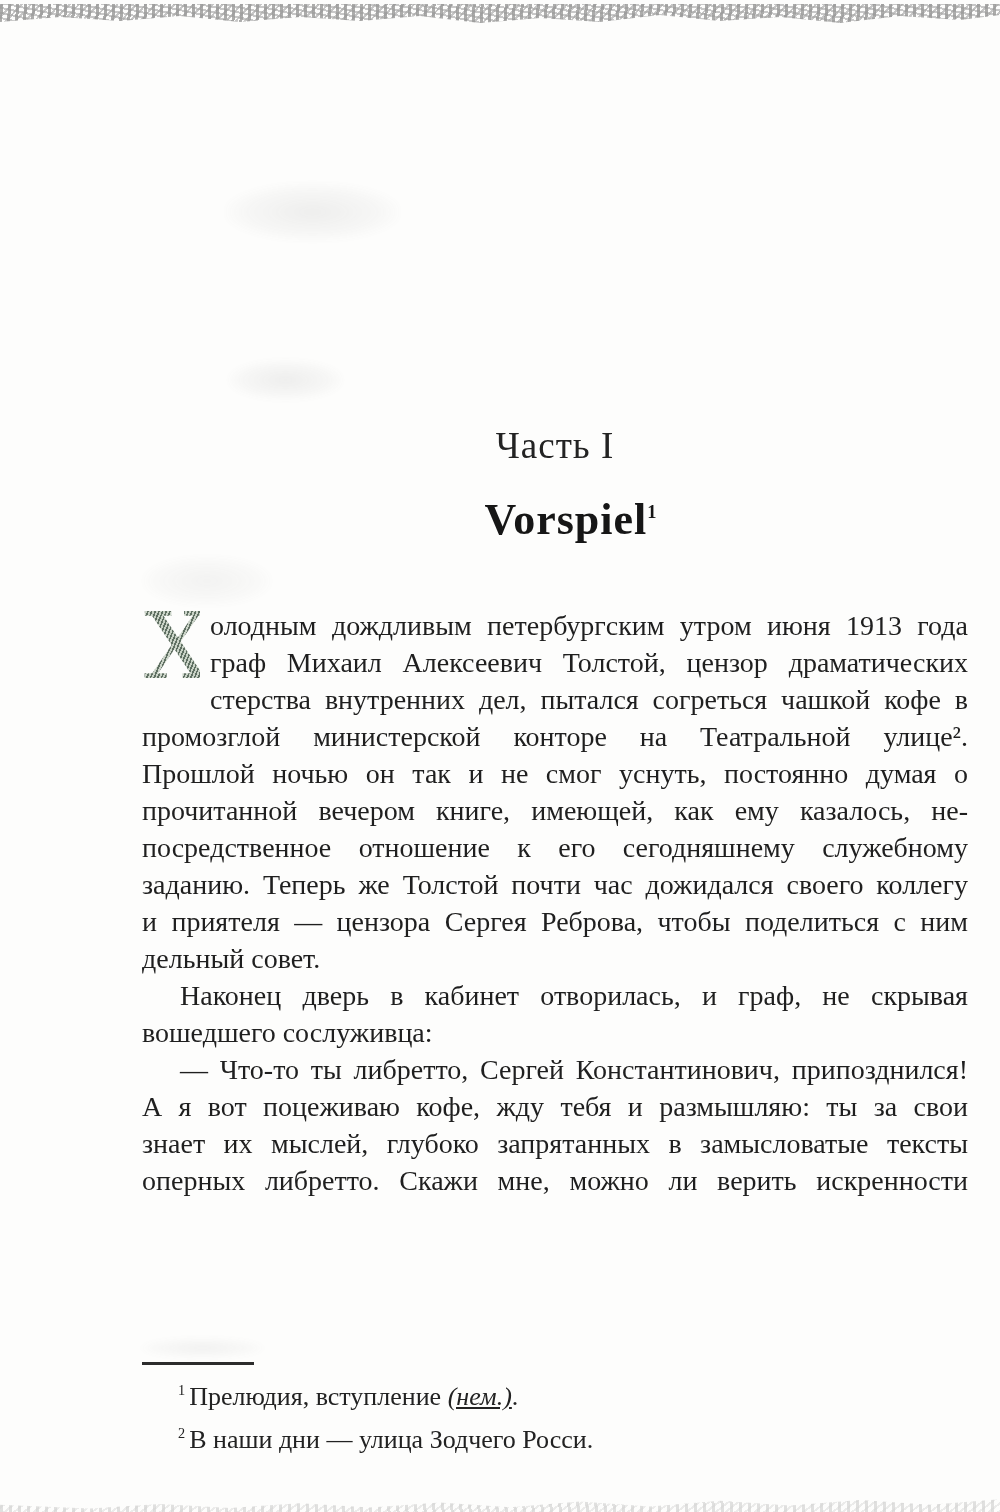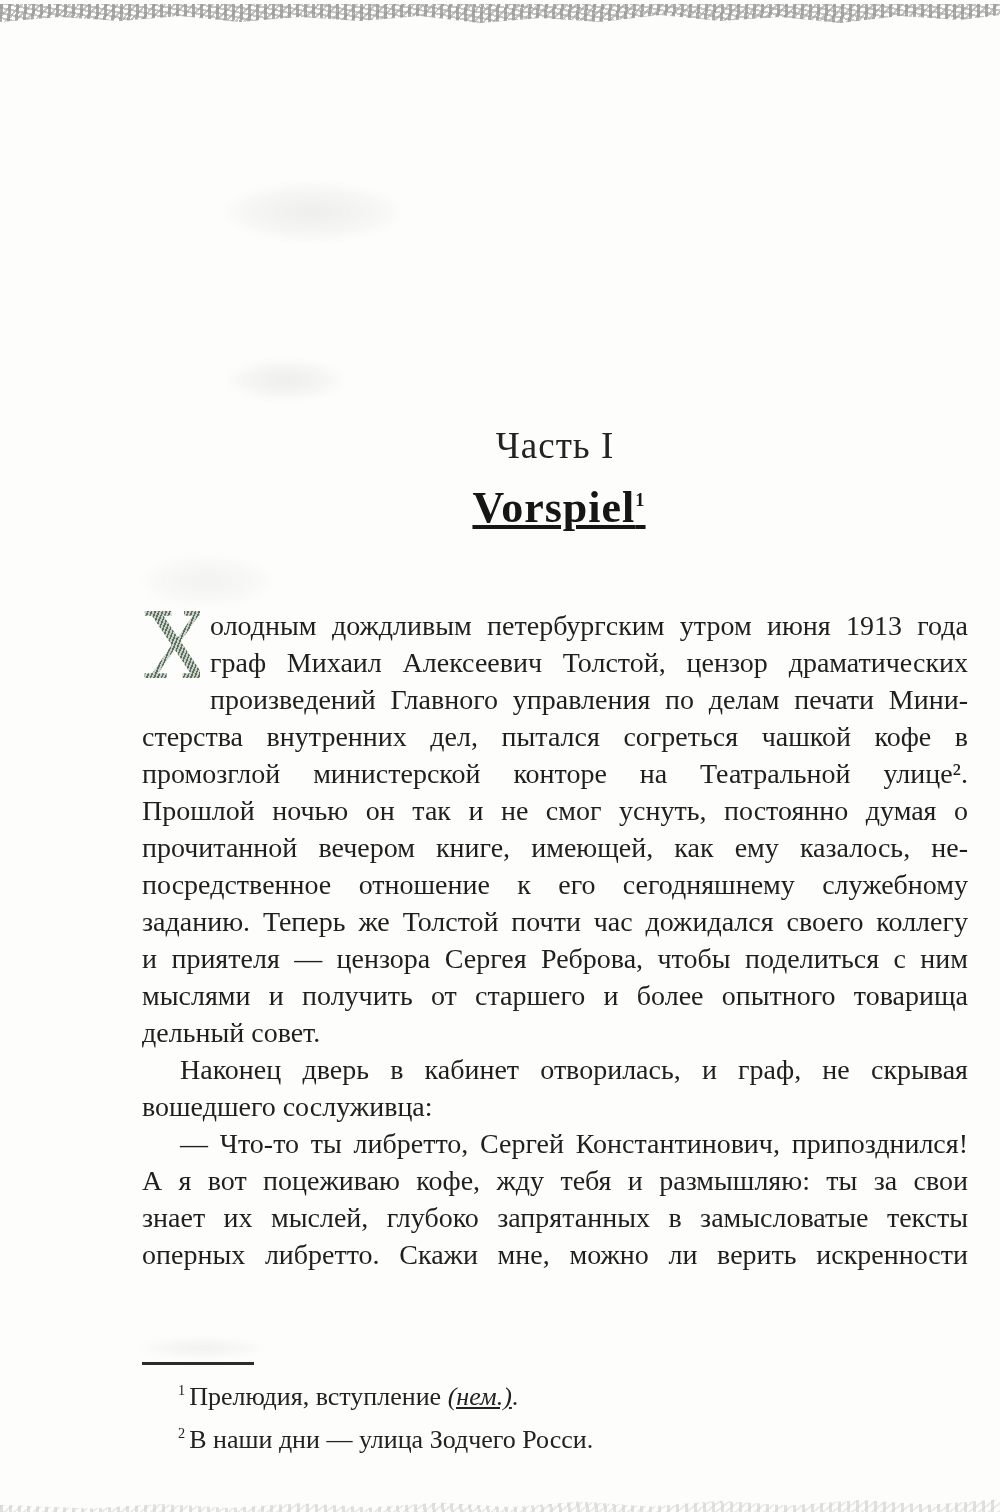--- a/index.html
+++ b/index.html
@@ -33,22 +33,22 @@
   .g1{left:225px;top:183px;width:175px;height:58px;}
   .g2{left:228px;top:360px;width:115px;height:40px;}
   .g3{left:142px;top:556px;width:130px;height:50px;opacity:.07;}
   .g4{left:140px;top:1338px;width:125px;height:20px;opacity:.08;}
 
   .part{
     position:absolute;left:142px;width:826px;top:424px;margin:0;
     font-size:37px;font-weight:normal;text-align:center;letter-spacing:1px;color:#232323;
   }
   .title{
-    position:absolute;left:142px;width:826px;top:478px;margin:4px;
-    font-size:44px;font-weight:bold;text-align:center;letter-spacing:1px;color:#161616;text-decoration:underline;
+    position:absolute;left:142px;width:826px;top:478px;margin:16px;
+    font-size:44px;font-weight:bold;text-align:center;letter-spacing:1px;color:#161616;
   }
   .title sup{font-size:0.42em;vertical-align:super;font-weight:bold;}
 
   .body{
     position:absolute;left:142px;top:607px;width:826px;
     font-size:28px;line-height:37px;color:#1f1f1f;
   }
   .para{margin:0;}
   .line{
     text-align:justify;text-align-last:justify;white-space:nowrap;
@@ -90,29 +90,27 @@
   <h2 class="part">Часть I</h2>
 
   <h1 class="title"><span>Vorspiel</span><sup>1</sup></h1>
 
   <div class="body">
 
     <div class="para">
       <span class="dropcap">Х</span>
       <div class="line">олодным дождливым петербургским утром июня 1913 года</div>
       <div class="line">граф Михаил Алексеевич Толстой, цензор драматических</div>
-      <div class="line">произведений Главного управления по делам печати Мини-</div>
       <div class="line">стерства внутренних дел, пытался согреться чашкой кофе в</div>
       <div class="line">промозглой министерской конторе на Театральной улице².</div>
       <div class="line">Прошлой ночью он так и не смог уснуть, постоянно думая о</div>
       <div class="line">прочитанной вечером книге, имеющей, как ему казалось, не-</div>
       <div class="line">посредственное отношение к его сегодняшнему служебному</div>
       <div class="line">заданию. Теперь же Толстой почти час дожидался своего коллегу</div>
       <div class="line">и приятеля — цензора Сергея Реброва, чтобы поделиться с ним</div>
-      <div class="line">мыслями и получить от старшего и более опытного товарища</div>
       <div class="line end">дельный совет.</div>
     </div>
 
     <div class="para">
       <div class="line indent">Наконец дверь в кабинет отворилась, и граф, не скрывая</div>
       <div class="line end">вошедшего сослуживца:</div>
     </div>
 
     <div class="para">
       <div class="line indent">— Что-то ты либретто, Сергей Константинович, припозднился!</div>

